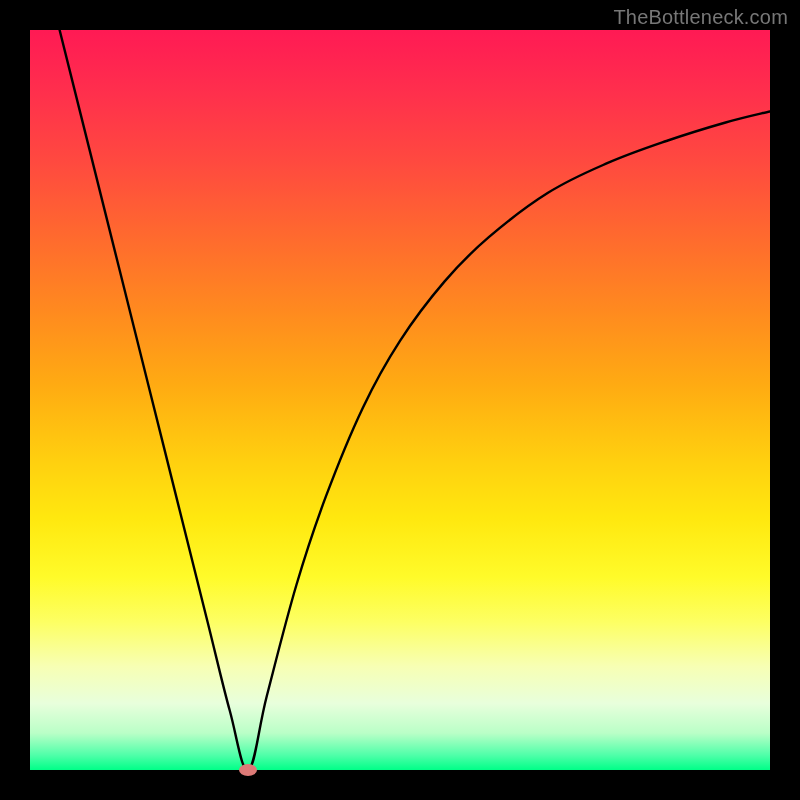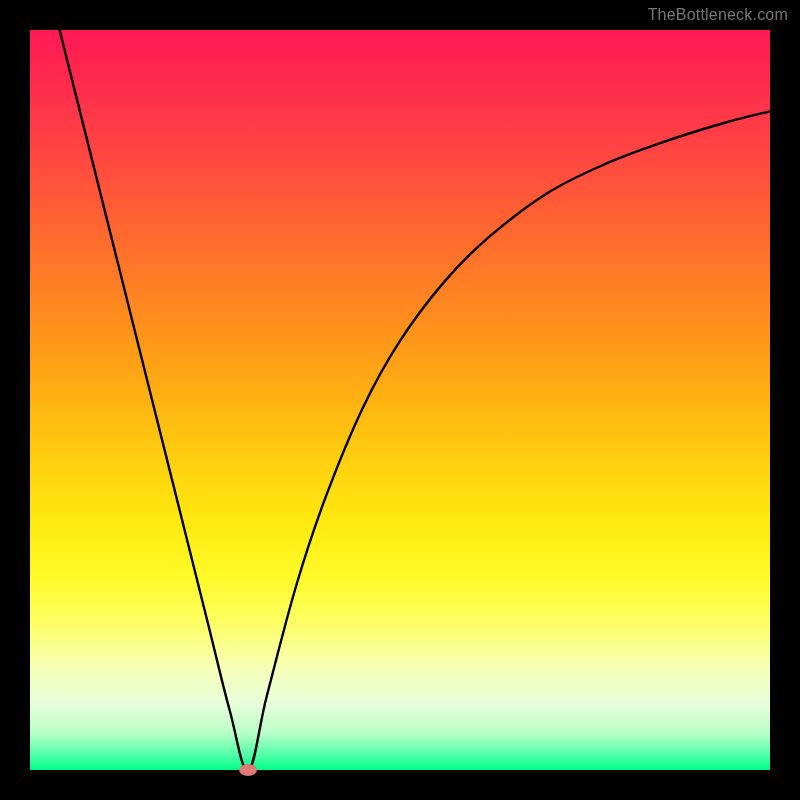--- a/index.html
+++ b/index.html
@@ -50,21 +50,21 @@
     position: absolute;
     inset: 0;
     width: 100%;
     height: 100%;
   }
   .attribution {
     position: absolute;
     top: 6px;
     right: 12px;
     color: #777;
-    font-size: 16px;
+    font-size: 20px;
     letter-spacing: 0.2px;
     user-select: none;
   }
   .marker {
     position: absolute;
     width: 18px;
     height: 12px;
     border-radius: 50%;
     background: #dd7a77;
     transform: translate(-50%, -50%);

